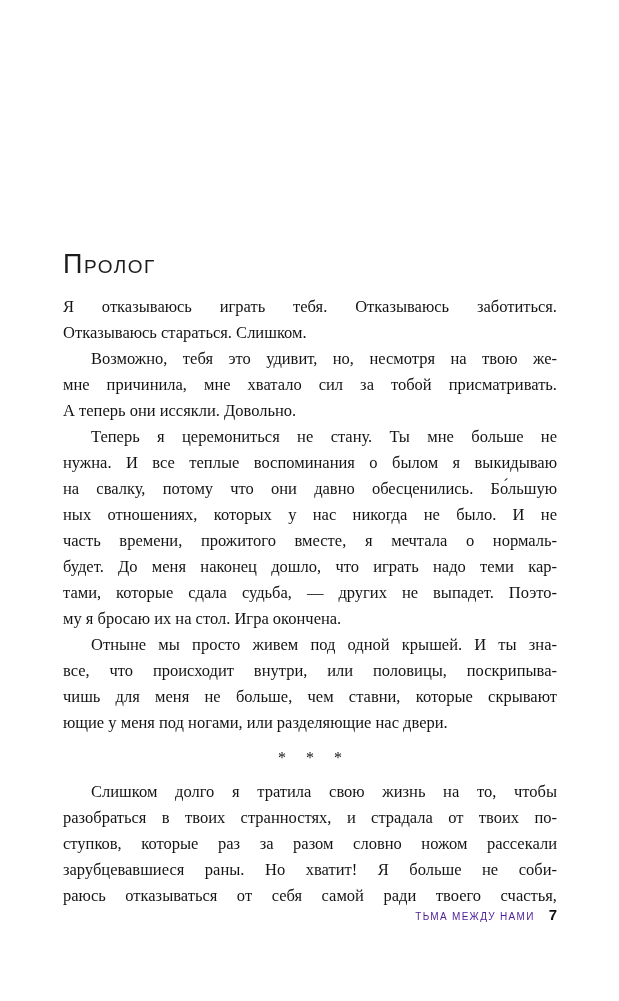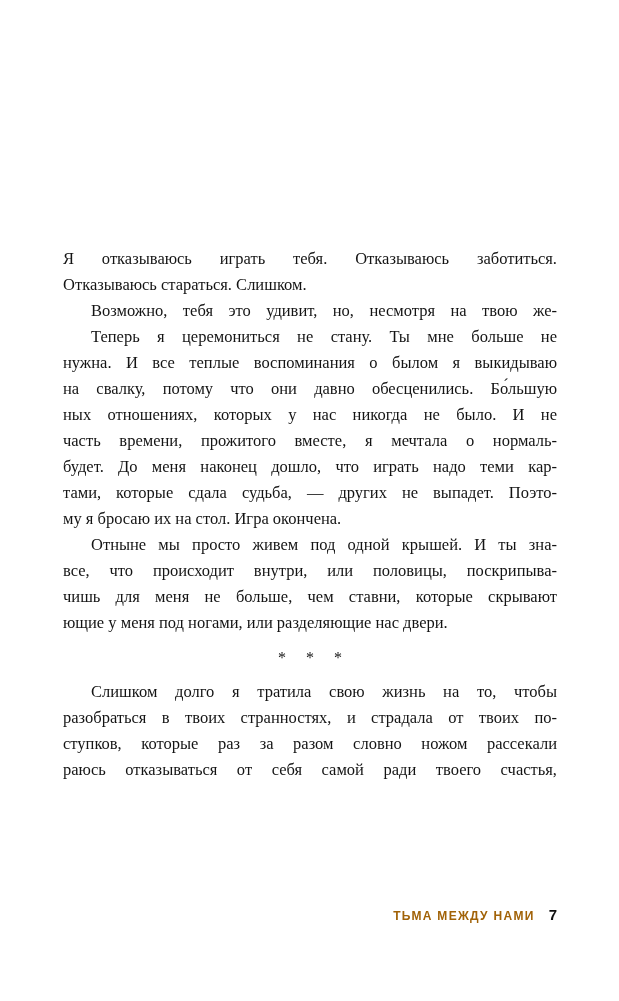--- a/index.html
+++ b/index.html
@@ -64,45 +64,50 @@
   .footer {
     position: absolute;
     top: 906px;
     right: 62px;
     display: flex;
     align-items: baseline;
     gap: 14px;
     font-family: "Liberation Sans", sans-serif;
   }
   .footer-book-title {
-    font-size: 12px;
-    font-weight: 700;
+    font-size: 10px;
+    font-weight: 400;
     letter-spacing: 1.3px;
-    color: #a16207;
+    color: #4c1d95;
   }
   .footer-page-number {
     font-size: 15px;
     font-weight: 700;
     color: #101010;
   }
 </style>
 </head>
 <body>
 
 <div class="page">
 
   <div class="text-block">
+    <h1 class="chapter-title">
+      <span class="title-initial">П</span><span class="title-rest">ролог</span>
+    </h1>
 
     <div class="body-text">
         <div class="paragraph">
           <div class="line">Я отказываюсь играть тебя. Отказываюсь заботиться.</div>
           <div class="line last-left">Отказываюсь стараться. Слишком.</div>
         </div>
         <div class="paragraph p-indent">
           <div class="line">Возможно, тебя это удивит, но, несмотря на твою же-</div>
+          <div class="line">мне причинила, мне хватало сил за тобой присматривать.</div>
+          <div class="line last-left">А теперь они иссякли. Довольно.</div>
         </div>
         <div class="paragraph p-indent">
           <div class="line">Теперь я церемониться не стану. Ты мне больше не</div>
           <div class="line">нужна. И все теплые воспоминания о былом я выкидываю</div>
           <div class="line">на свалку, потому что они давно обесценились. Бо́льшую</div>
           <div class="line">ных отношениях, которых у нас никогда не было. И не</div>
           <div class="line">часть времени, прожитого вместе, я мечтала о нормаль-</div>
           <div class="line">будет. До меня наконец дошло, что играть надо теми кар-</div>
           <div class="line">тами, которые сдала судьба, — других не выпадет. Поэто-</div>
           <div class="line last-left">му я бросаю их на стол. Игра окончена.</div>
@@ -111,20 +116,21 @@
           <div class="line">Отныне мы просто живем под одной крышей. И ты зна-</div>
           <div class="line">все, что происходит внутри, или половицы, поскрипыва-</div>
           <div class="line">чишь для меня не больше, чем ставни, которые скрывают</div>
           <div class="line last-left">ющие у меня под ногами, или разделяющие нас двери.</div>
         </div>
         <div class="separator">* * *</div>
         <div class="paragraph p-indent">
           <div class="line">Слишком долго я тратила свою жизнь на то, чтобы</div>
           <div class="line">разобраться в твоих странностях, и страдала от твоих по-</div>
           <div class="line">ступков, которые раз за разом словно ножом рассекали</div>
+          <div class="line">зарубцевавшиеся раны. Но хватит! Я больше не соби-</div>
           <div class="line">раюсь отказываться от себя самой ради твоего счастья,</div>
         </div>
       </div>
   </div>
 
   <div class="footer">
     <span class="footer-book-title">ТЬМА МЕЖДУ НАМИ</span>
     <span class="footer-page-number">7</span>
   </div>
 

